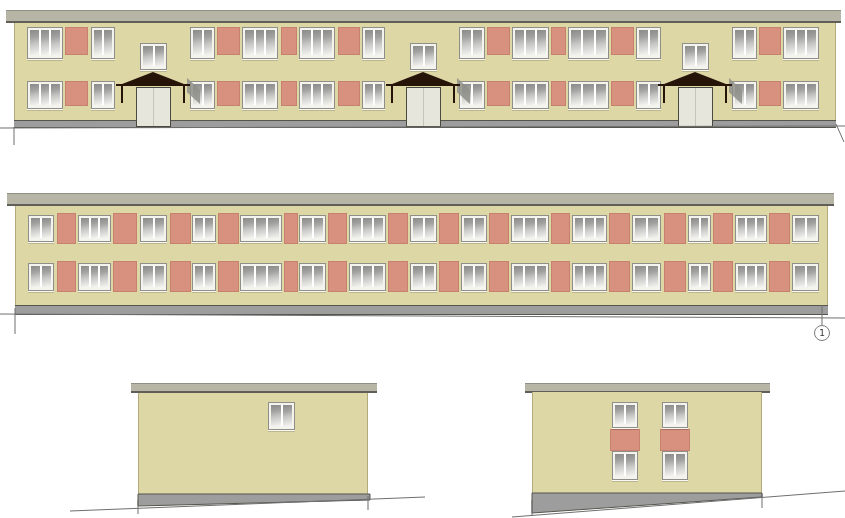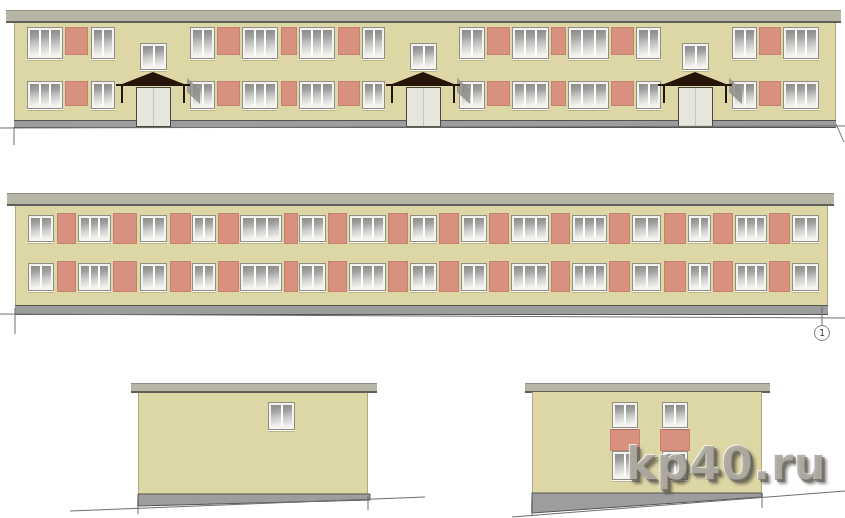--- a/index.html
+++ b/index.html
@@ -540,14 +540,13 @@
           <div class="glass">
             <div class="pane"></div>
             <div class="pane"></div>
           </div>
         </div>
       </div>
     </div>
   <div class="axis-circle" id="axis-circle" style="left: 814px; top: 325px; width: 16px; height: 16px;">
     <span>1</span>
   </div>
-  <div class="watermark">kp40.ru</div>
 </div>
 
 </body></html>

